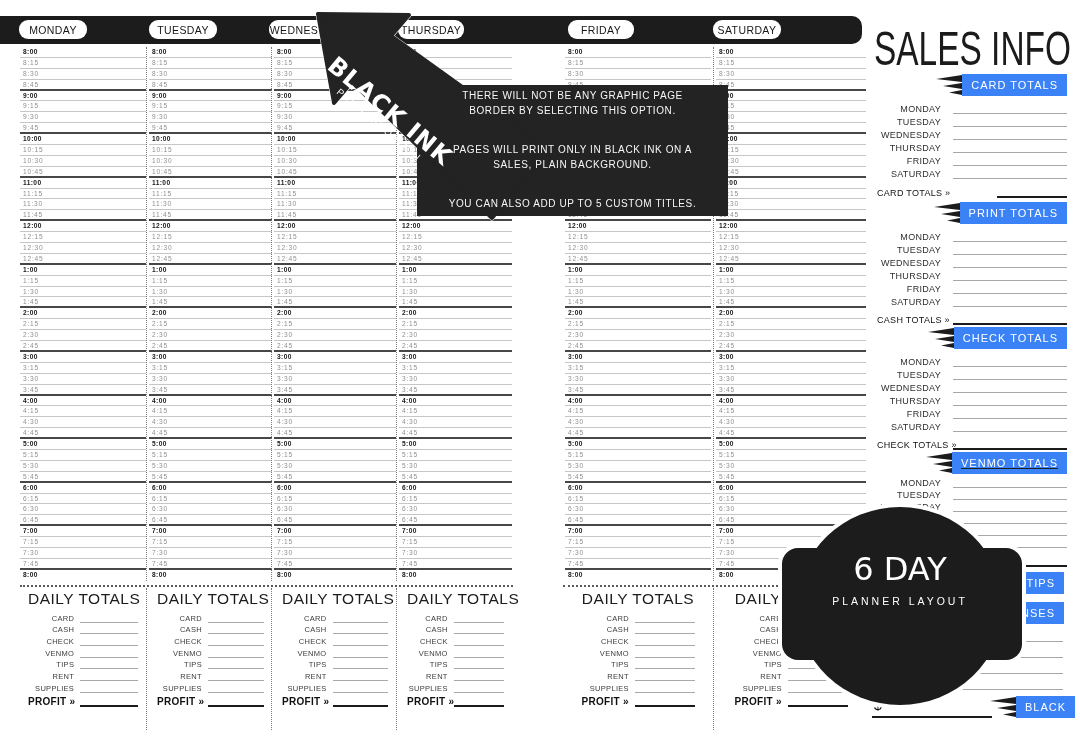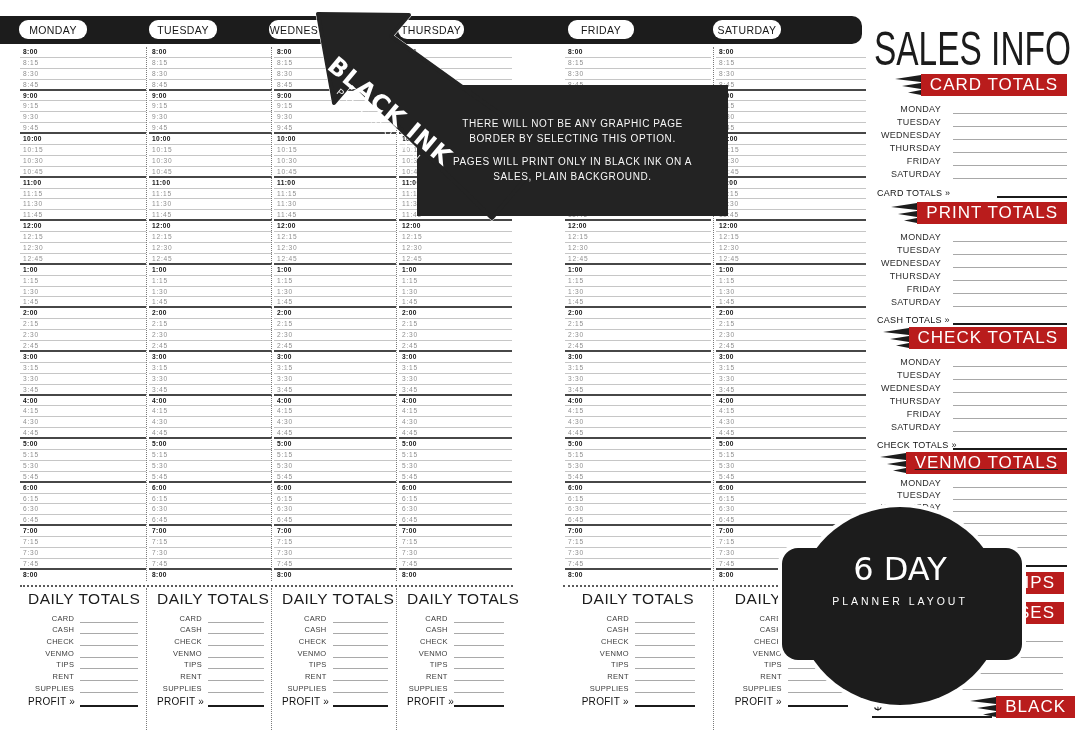--- a/index.html
+++ b/index.html
@@ -27,47 +27,47 @@
 
   
   .dt-block{position:absolute;top:590px;z-index:1;}
   .dt-title{text-align:center;font-size:15.5px;letter-spacing:.5px;color:#1b1b1b;
             margin-bottom:3px;white-space:nowrap;}
   .dt-row{display:flex;align-items:flex-end;height:11.7px;}
   .dt-row .lab{width:42%;text-align:right;font-size:7.5px;color:#3c3c3c;letter-spacing:.3px;
                padding-right:6px;white-space:nowrap;}
   .dt-row .ln{flex:1;border-bottom:1px solid #a9a9a9;height:100%;}
   .dt-row.profit{height:14px;}
-  .dt-row.profit .lab{font-size:10px;font-weight:normal;color:#111;margin-top:16px;}
+  .dt-row.profit .lab{font-size:10px;font-weight:bold;color:#111;margin-top:16px;}
   .dt-row.profit .ln{border-bottom:2px solid #1b1b1b;}
 
   
   #callout-svg{position:absolute;left:280px;top:0;z-index:5;}
   #callout-box-text{position:absolute;left:417px;top:85px;width:311px;height:131px;z-index:6;
         display:flex;flex-direction:column;justify-content:center;gap:9px;
         box-sizing:border-box;padding:4px 22px;text-align:center;color:#f7f7f7;
         font-size:10px;line-height:1.45;letter-spacing:.6px;}
-  #callout-box-text p{margin:0;}
+  #callout-box-text p{margin:8px;}
 
   
   #badge-svg{position:absolute;left:770px;top:495px;z-index:7;}
   #badge-text{position:absolute;left:792px;top:553px;width:216px;z-index:8;text-align:center;
               color:#fff;font-family:"DejaVu Sans",sans-serif;}
   #badge-line1{font-size:32px;font-weight:normal;line-height:1.05;}
   #badge-line2{font-size:32px;font-weight:bold;line-height:1.05;letter-spacing:1px;}
   #badge-sub{font-size:10.5px;letter-spacing:3px;margin-top:8px;
              font-family:"Liberation Sans",sans-serif;font-weight:400;}
 
   
   #sales-title{position:absolute;left:874px;top:22px;z-index:1;font-size:44px;font-weight:400;
                color:#1b1b1b;letter-spacing:0px;transform:scale(.76,1.08);transform-origin:left top;
                white-space:nowrap;}
   .banner{position:absolute;display:flex;align-items:stretch;height:22px;z-index:2;}
-  .banner .bx{background:#b91c1c;color:#fff;display:flex;align-items:center;
-              font-size:17px;letter-spacing:1px;padding:0 9px;white-space:nowrap;}
+  .banner .bx{background:#3b82f6;color:#fff;display:flex;align-items:center;
+              font-size:11px;letter-spacing:1px;padding:0 9px;white-space:nowrap;}
   .si-rows{position:absolute;left:877px;width:190px;z-index:1;}
   .si-row{display:flex;align-items:flex-end;}
   .si-row .lab{width:64px;text-align:right;font-size:9px;color:#2e2e2e;letter-spacing:.3px;
                white-space:nowrap;padding-right:12px;flex:none;}
   .si-row .ln{flex:1;border-bottom:1px solid #a8a8a8;height:100%;}
   .si-total .lab{font-size:9px;color:#111;font-weight:500;}
   .si-total .ln{border-bottom:2px solid #1b1b1b;}
   .exp-line{position:absolute;left:878px;width:185px;height:0;border-top:1px solid #a8a8a8;z-index:1;}
   #currency{position:absolute;left:874px;top:697px;font-size:14px;color:#111;z-index:1;}
   #currency-line{position:absolute;left:872px;top:716px;width:120px;height:0;
@@ -1387,20 +1387,21 @@
   <svg id="callout-svg" width="460" height="262" viewBox="280 0 460 262">
     <polygon points="318,14 409,15 391,36 550,150 492,218 352,82 334,103" fill="#232323" stroke="#ffffff" stroke-width="5" stroke-linejoin="round"></polygon>
     <rect x="417" y="85" width="311" height="131" fill="#232323"></rect>
     <polygon points="318,14 409,15 391,36 550,150 492,218 352,82 334,103" fill="#232323" stroke="#232323" stroke-width="4" stroke-linejoin="round"></polygon>
     <text x="326" y="68" transform="rotate(40 326 68)" fill="#ffffff" font-family="DejaVu Sans, sans-serif" font-size="24" font-weight="bold" letter-spacing="1">BLACK INK</text>
     <text x="336" y="93" transform="rotate(40 336 93)" fill="#ffffff" font-family="Liberation Sans, sans-serif" font-size="9.5" letter-spacing="1.5">PRINTING OPTION</text>
   </svg>
   <div id="callout-box-text">
     <p>THERE WILL NOT BE ANY GRAPHIC PAGE BORDER BY SELECTING THIS OPTION.</p>
     <p>PAGES WILL PRINT ONLY IN BLACK INK ON A SALES, PLAIN BACKGROUND.</p>
+    <p>YOU CAN ALSO ADD UP TO 5 CUSTOM TITLES.</p>
   </div>
 
   <div id="sales-title">SALES INFO</div>
 
   <div id="currency">$</div>
   <div id="currency-line"></div>
 
   <svg id="badge-svg" width="260" height="218" viewBox="770 495 260 218">
     <ellipse cx="900" cy="606" rx="103" ry="99" fill="none" stroke="#ffffff" stroke-width="8"></ellipse>
     <rect x="782" y="548" width="240" height="112" rx="16" fill="none" stroke="#ffffff" stroke-width="8"></rect>

